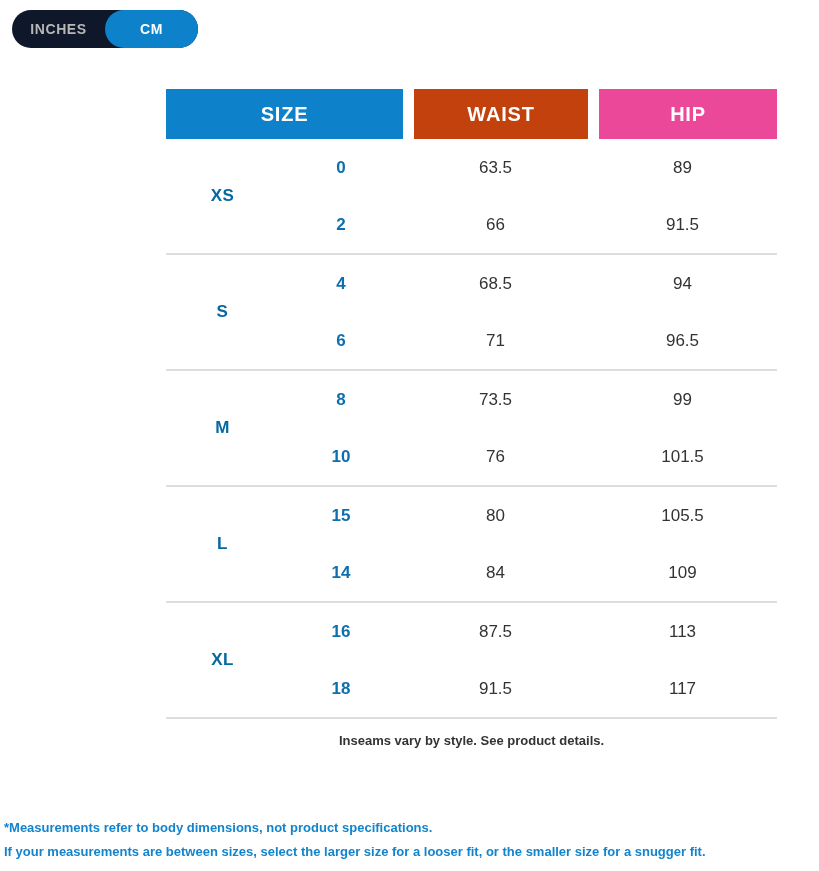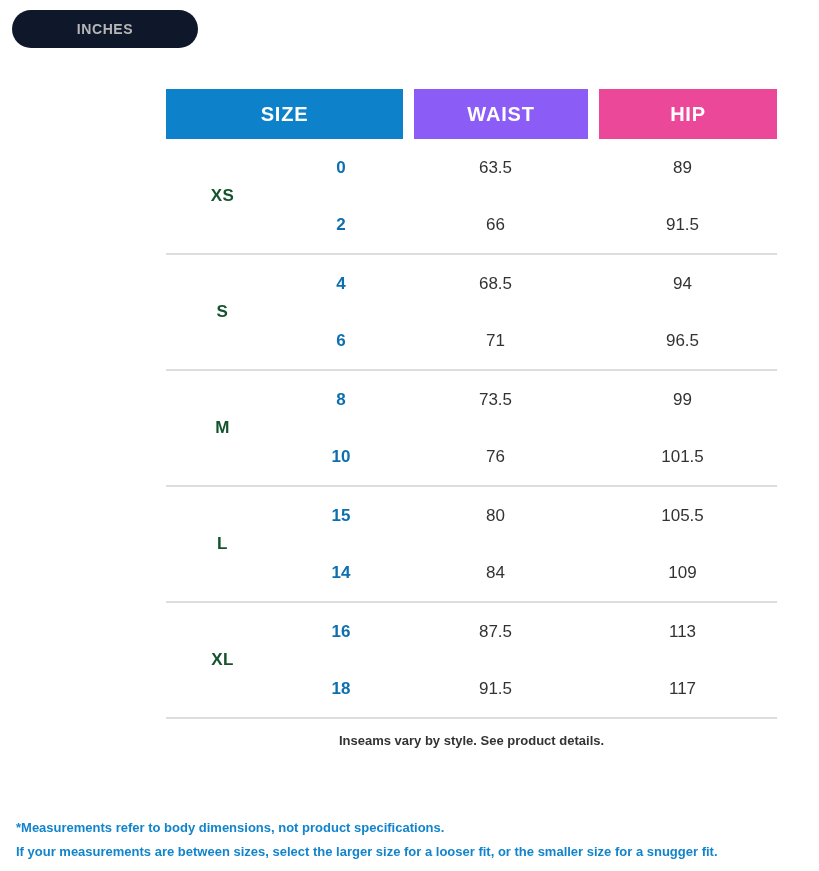--- a/index.html
+++ b/index.html
@@ -67,39 +67,39 @@
     height: 50px;
     line-height: 50px;
     text-align: center;
     color: #ffffff;
     font-size: 20px;
     font-weight: bold;
     letter-spacing: 0.8px;
     box-sizing: border-box;
   }
   .th-size   { width: 237px; background: #0d82ca; }
-  .th-waist  { width: 174px; background: #8b5cf6; }
+  .th-waist  { width: 174px; background: #c2410c; }
   .th-hip    { width: 178px; background: #ec4899; }
 
   .group {
     position: relative;
     border-bottom: 2px solid #dddddd;
   }
   .group:last-of-type { border-bottom: 2px solid #dddddd; }
 
   .group-label {
     position: absolute;
     left: 0;
     top: 0;
     bottom: 0;
     width: 113px;
     display: flex;
     align-items: center;
     justify-content: center;
-    color: #14532d;
+    color: #0369a1;
     font-size: 17px;
     font-weight: bold;
     letter-spacing: 0.5px;
   }
 
   .group-rows {
     margin-left: 113px;
   }
 
   .row {
@@ -141,28 +141,28 @@
     left: 4px;
     top: 816px;
     width: 800px;
   }
   .disclaimer-line {
     font-size: 13px;
     font-weight: bold;
     color: #1184cc;
     line-height: 24px;
     white-space: nowrap;
-    margin-left: 12px;
   }
 </style>
 </head>
 <body>
 
 <div class="unit-toggle">
   <div class="unit-opt inactive">INCHES</div>
+  <div class="unit-opt active">CM</div>
 </div>
 
 <div class="size-table">
 
   <div class="table-header">
     <div class="th th-size">SIZE</div>
     <div class="th th-waist">WAIST</div>
     <div class="th th-hip">HIP</div>
   </div>
 

